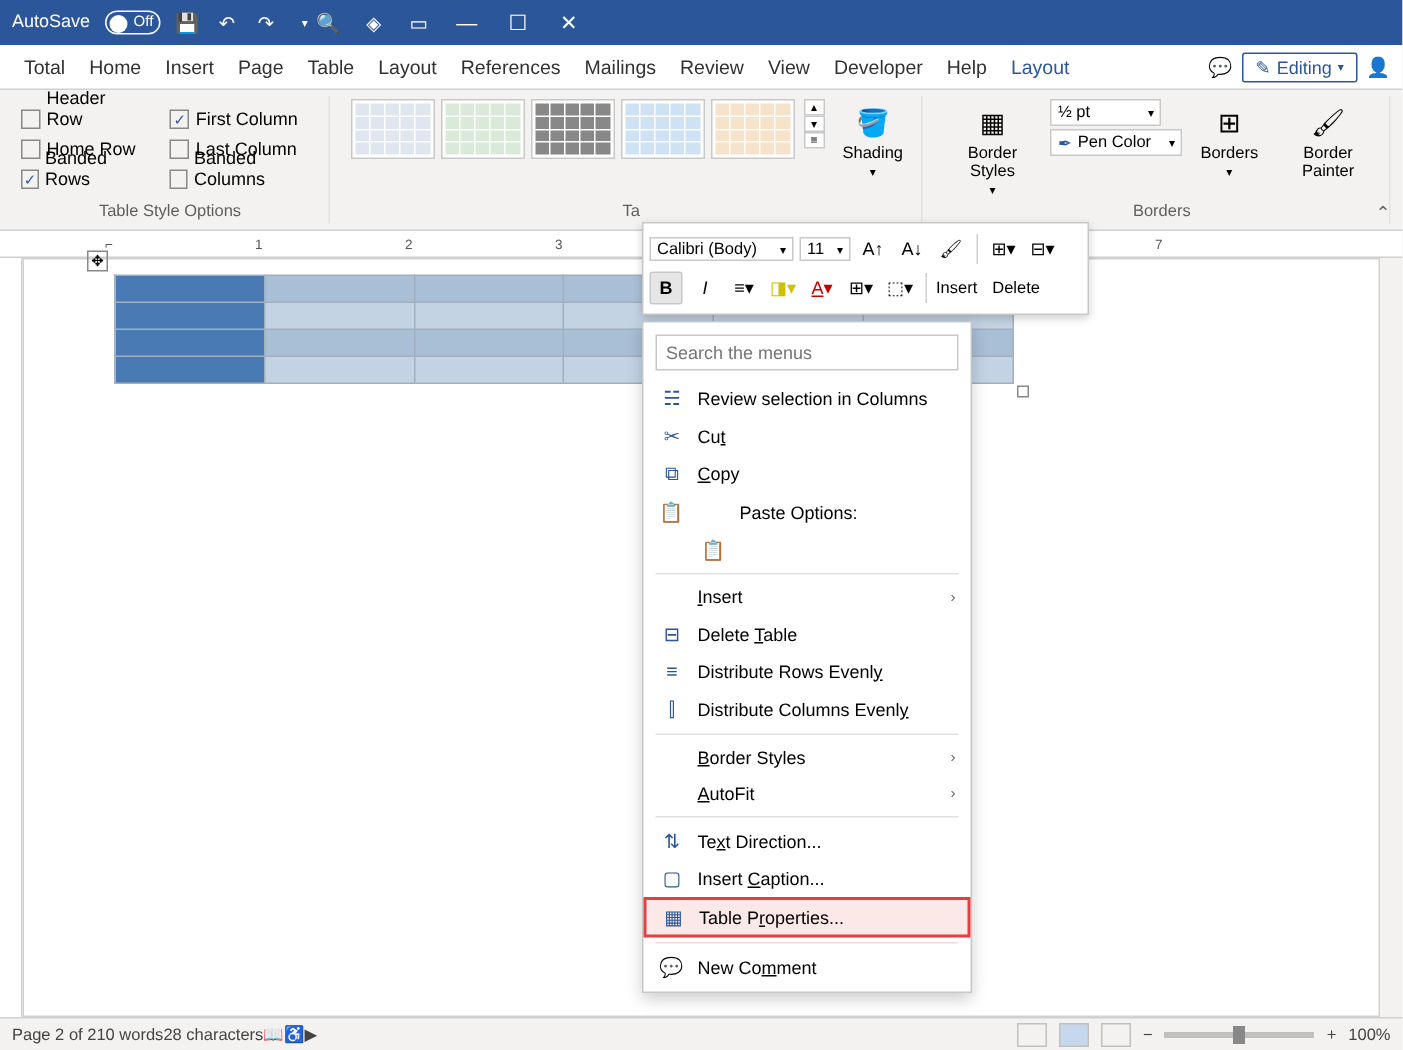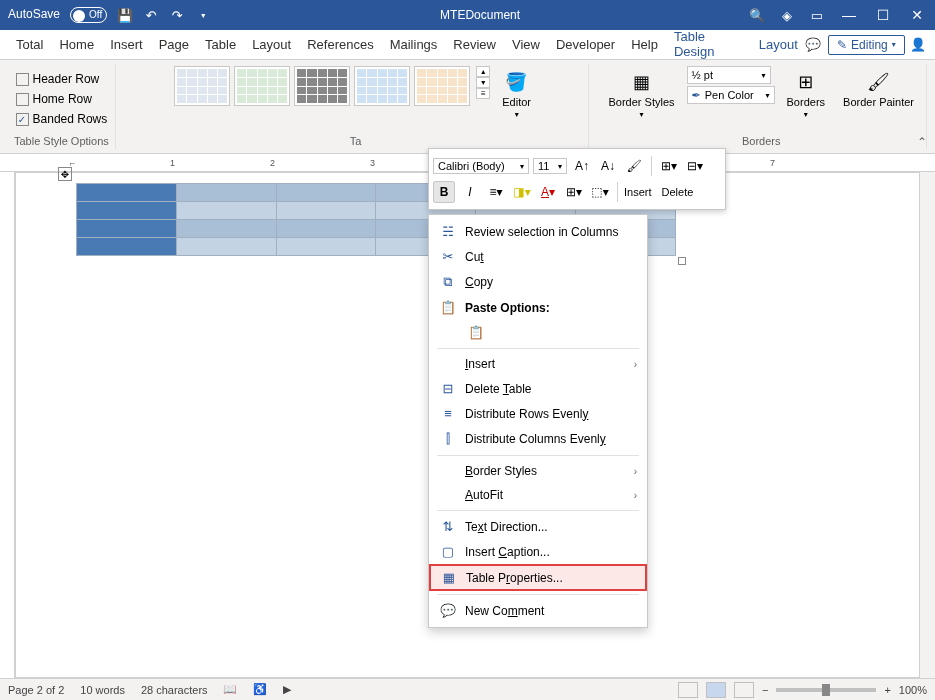--- a/index.html
+++ b/index.html
@@ -59,21 +59,21 @@
 .page { position:absolute; left:60px; top:10px; right:40px; height:500px; }
 .table-move { position:absolute; left:-18px; top:-16px; width:14px; height:14px; border:1px solid #888; font-size:10px; display:flex; align-items:center; justify-content:center;}
 .doc-table { border-collapse:collapse; width:600px; }
 .doc-table td { border:1px solid #a0b0c0; height:18px; }
 .doc-table td.head { background:#4a7ab3; }
 .doc-table td.alt1 { background:#a9bfd6; }
 .doc-table td.alt2 { background:#c3d3e4; }
 .resize-handle { position:absolute; width:8px; height:8px; border:1px solid #888; background:#fff; }
 
 
-.statusbar { position:absolute; bottom:0; left:0; right:0; height:22px; background:#f3f2f1; border-top:1px solid #d0d0d0; font-size:11px; display:flex; align-items:center; padding:0 8px; gap:16px; color:#444; }
+.statusbar { position:absolute; bottom:0; left:0; right:0; height:22px; background:#f3f2f1; border-top:1px solid #d0d0d0; font-size:11px; display:flex; align-items:center; padding:0 8px; gap:0; color:#444; }
 .statusbar .right { margin-left:auto; display:flex; align-items:center; gap:8px; }
 .view-btn { width:20px; height:16px; border:1px solid #c0c0c0; display:inline-block; }
 .view-btn.active { background:#c7d8ee; }
 .zoom-slider { width:100px; height:4px; background:#c0c0c0; position:relative; }
 .zoom-slider::after { content:""; position:absolute; width:8px; height:12px; background:#888; left:50%; top:-4px; transform:translateX(-50%);}
 
 
 .mini-toolbar { position:absolute; background:#fff; border:1px solid #c8c8c8; box-shadow:0 2px 6px rgba(0,0,0,0.2); padding:4px; font-size:12px; }
 .mini-row { display:flex; align-items:center; gap:4px; height:26px;}
 .mini-combo { border:1px solid #c8c8c8; padding:1px 4px; font-size:11px; display:flex; align-items:center; gap:4px;}
@@ -83,38 +83,37 @@
 
 
 .context-menu { position:absolute; background:#fff; border:1px solid #c8c8c8; box-shadow:0 4px 10px rgba(0,0,0,0.2); font-size:12px; width:220px; padding:4px 0;}
 .ctx-search { margin:4px 8px 6px 8px; }
 .ctx-search input { width:100%; border:1px solid #c8c8c8; padding:4px 6px; font-size:12px; outline:none;}
 .ctx-item { display:flex; align-items:center; gap:8px; padding:5px 10px; cursor:pointer; position:relative;}
 .ctx-icon { width:18px; display:flex; justify-content:center; color:#2b579a; font-size:13px;}
 .ctx-arrow { position:absolute; right:10px; color:#666; font-size:10px;}
 .ctx-sep { height:1px; background:#e1e1e1; margin:3px 8px;}
 .ctx-item.highlight { border:2px solid #e04040; background:#fde8e8; padding:4px 9px;}
-.ctx-label b { font-weight:700;}
+.ctx-label b { font-weight:400;margin-left:28px;}
 .ctx-indent { padding-left:38px;}
 
 .ribbon-collapse { position:absolute; right:8px; bottom:4px; font-size:12px; color:#666;}
 </style>
 </head>
 <body>
 
 <div class="titlebar">
   <div class="left">
     <span>AutoSave</span>
     <span class="autosave-pill">Off</span>
     <span class="qat-icon">💾</span>
     <span class="qat-icon">↶</span>
     <span class="qat-icon">↷</span>
     <span class="qat-icon" style="font-size:8px;">▾</span>
   </div>
-  <div class="center">MTEDocument</div>
   <div class="right">
     <span class="qat-icon">🔍</span>
     <span class="qat-icon">◈</span>
     <span class="qat-icon">▭</span>
     <span class="wincontrol">—</span>
     <span class="wincontrol">☐</span>
     <span class="wincontrol">✕</span>
   </div>
 </div>
 
@@ -124,21 +123,20 @@
   <div class="tab">Insert</div>
   <div class="tab">Page</div>
   <div class="tab">Table</div>
   <div class="tab">Layout</div>
   <div class="tab">References</div>
   <div class="tab">Mailings</div>
   <div class="tab">Review</div>
   <div class="tab">View</div>
   <div class="tab">Developer</div>
   <div class="tab">Help</div>
-  <div class="tab active">Table Design</div>
   <div class="tab" style="color:#2b579a;">Layout</div>
   <div class="right">
     <span style="color:#2b579a;">💬</span>
     <div class="editing-pill">
       <span>✎</span>
       <span>Editing</span>
       <span style="font-size:8px;">▾</span>
     </div>
     <span style="color:#444;">👤</span>
   </div>
@@ -154,20 +152,34 @@
           </div>
         <div class="check-row">
             <span class="check-box"></span>
             <span>Home Row</span>
           </div>
         <div class="check-row">
             <span class="check-box checked"></span>
             <span>Banded Rows</span>
           </div>
       </div>
+      <div>
+        <div class="check-row">
+            <span class="check-box checked"></span>
+            <span>First Column</span>
+          </div>
+        <div class="check-row">
+            <span class="check-box"></span>
+            <span>Last Column</span>
+          </div>
+        <div class="check-row">
+            <span class="check-box"></span>
+            <span>Banded Columns</span>
+          </div>
+      </div>
     </div>
     <div class="group-label">Table Style Options</div>
   </div>
 
   <div class="group" style="flex:1;">
     <div style="display:flex; align-items:flex-start; gap:6px;">
       <div class="table-styles-row">
         <div class="style-thumb">
             <div class="r">
               <div class="c"></div>
@@ -319,36 +331,36 @@
             </div>
           </div>
       </div>
       <div class="style-scroll">
           <div>▴</div>
           <div>▾</div>
           <div>≡</div>
         </div>
       <div class="big-btn">
         <div class="ico">🪣</div>
-        <div>Editor</div>
+        <div>Shading</div>
         <div style="font-size:8px;">▾</div>
       </div>
     </div>
     <div class="group-label">Ta</div>
   </div>
 
   <div class="group">
     <div class="borders-grp">
       <div class="big-btn">
         <div class="ico">▦</div>
         <div style="text-align:center;line-height:1.1;"><span>Border Styles</span></div>
         <div style="font-size:8px;">▾</div>
       </div>
       <div class="small-stack">
-        <div class="small-combo" style="width:84px;">
+        <div class="small-combo" style="width:74px;">
             <span>½ pt</span>
             <span style="margin-left:auto;font-size:8px;">▾</span>
           </div>
         <div class="small-combo" style="width:88px;">
             <span style="color:#2b579a;">✒</span>
             <span>Pen Color</span>
             <span style="margin-left:auto;font-size:8px;">▾</span>
           </div>
       </div>
       <div class="big-btn">
@@ -450,20 +462,23 @@
     <span class="mini-btn" style="color:#c00;"><u>A</u>▾</span>
     <span class="mini-btn">⊞▾</span>
     <span class="mini-btn">⬚▾</span>
     <span class="mini-vsep"></span>
     <span style="font-size:11px;">Insert</span>
     <span style="font-size:11px;margin-left:6px;">Delete</span>
   </div>
 </div>
 
 <div class="context-menu" style="left:428px; top:214px;">
+  <div class="ctx-search">
+    <input type="text" placeholder="Search the menus" style="">
+  </div>
   <div class="ctx-item">
       <span class="ctx-icon">☵</span>
       <span class="ctx-label">Review selection in Columns</span>
     </div>
   <div class="ctx-item">
       <span class="ctx-icon">✂</span>
       <span class="ctx-label"><span>Cu</span><u>t</u></span>
     </div>
   <div class="ctx-item">
       <span class="ctx-icon">⧉</span>

